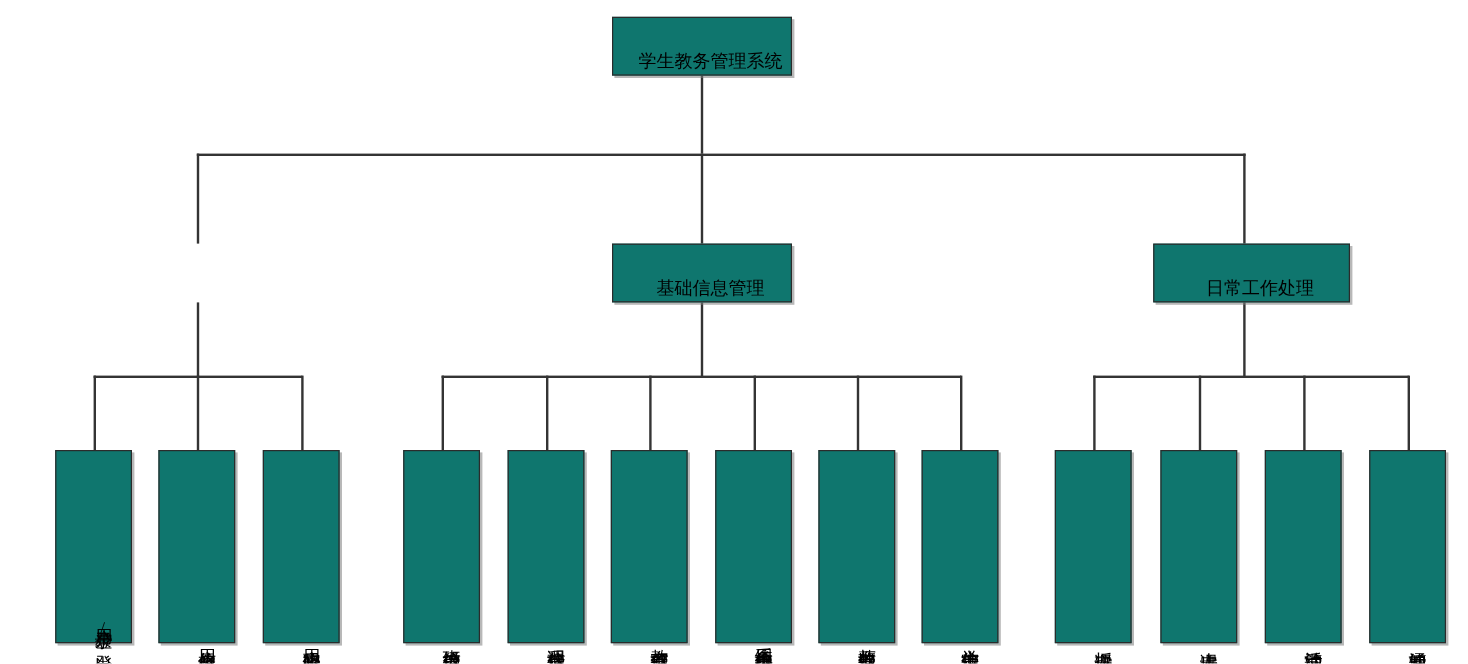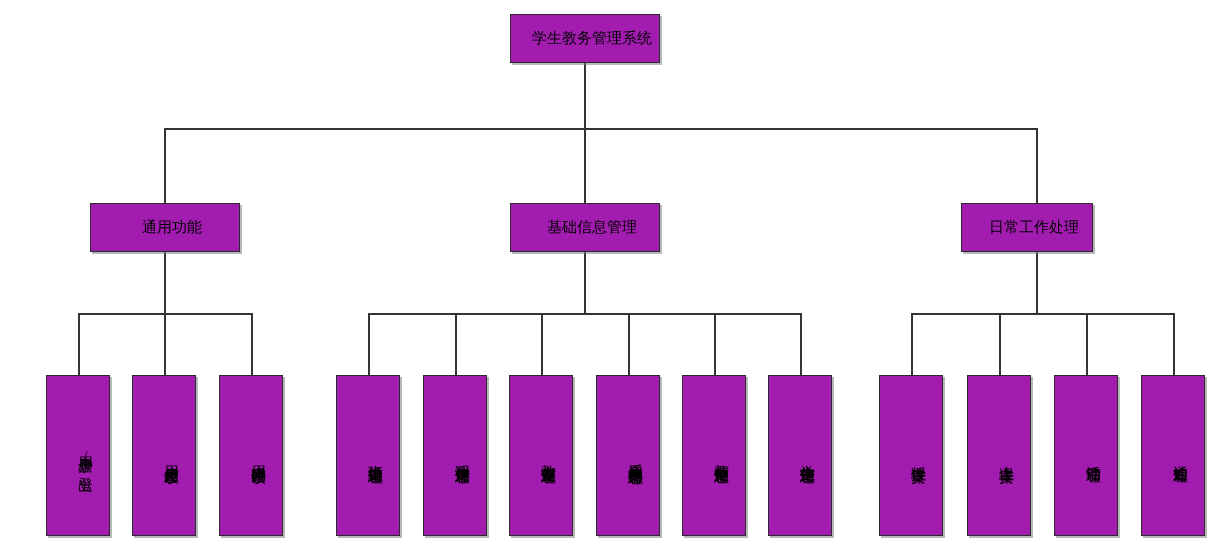--- a/index.html
+++ b/index.html
@@ -8,25 +8,25 @@
     width: 1223px;
     height: 553px;
     background: #ffffff;
     font-family: "Liberation Serif", "DejaVu Serif", serif;
     color: #000000;
     overflow: hidden;
   }
   .box {
     position: absolute;
     box-sizing: border-box;
-    background: #a21caf;
+    background: #0f766e;
     border: 1.5px solid #2b2b2b;
     box-shadow: 2px 2px 0 rgba(125,125,125,0.55);
     display: flex;
-    align-items: center;
+    align-items: flex-end;
     justify-content: center;
     text-align: center;
     font-size: 15px;
     line-height: 1.25;
     padding-left: 14px;
   }
   .box.hbox span { white-space: nowrap; }
   .box.vbox span {
     writing-mode: vertical-rl;
     text-orientation: upright;
@@ -34,21 +34,21 @@
     line-height: 1;
   }
   .line {
     position: absolute;
     background: #343434;
   }
   
   .n-root   { left: 510px; top: 14px;  width: 150px; height: 49px; }
   .n-b0     { left: 90px;  top: 203px; width: 150px; height: 49px; }
   .n-b1     { left: 510px; top: 203px; width: 150px; height: 49px; font-family: Liberation Serif, serif; }
-  .n-b2     { left: 961px; top: 203px; width: 132px; height: 49px; }
+  .n-b2     { left: 961px; top: 203px; width: 164px; height: 49px; }
   .leaf     { top: 375px; width: 64px; height: 161px; }
   .n-l00 { left: 46px; }  .n-l01 { left: 132px; } .n-l02 { left: 219px; }
   .n-l10 { left: 336px; } .n-l11 { left: 423px; } .n-l12 { left: 509px; }
   .n-l13 { left: 596px; } .n-l14 { left: 682px; } .n-l15 { left: 768px; }
   .n-l20 { left: 879px; } .n-l21 { left: 967px; } .n-l22 { left: 1054px; } .n-l23 { left: 1141px; }
   
   .c-root-v  { left: 584px;  top: 63px;  width: 1.5px; height: 65px; }
   .c-h1      { left: 164px;  top: 128px; width: 874px; height: 1.5px; }
   .c-drop-b0 { left: 164px;  top: 128px; width: 1.5px; height: 75px; }
   .c-drop-b1 { left: 584px;  top: 128px; width: 1.5px; height: 75px; }
@@ -92,23 +92,20 @@
   <div class="line c-leaf c-l15"></div>
   <div class="line c-leaf c-l20"></div>
   <div class="line c-leaf c-l21"></div>
   <div class="line c-leaf c-l22"></div>
   <div class="line c-leaf c-l23"></div>
 
   <div class="box hbox n-root">
     <span>学生教务管理系统</span>
   </div>
 
-  <div class="box hbox n-b0">
-    <span>通用功能</span>
-  </div>
   <div class="box hbox n-b1">
     <span>基础信息管理</span>
   </div>
   <div class="box hbox n-b2">
     <span>日常工作处理</span>
   </div>
 
   <div class="box vbox leaf n-l00">
     <span>用户登录/登出</span>
   </div>

